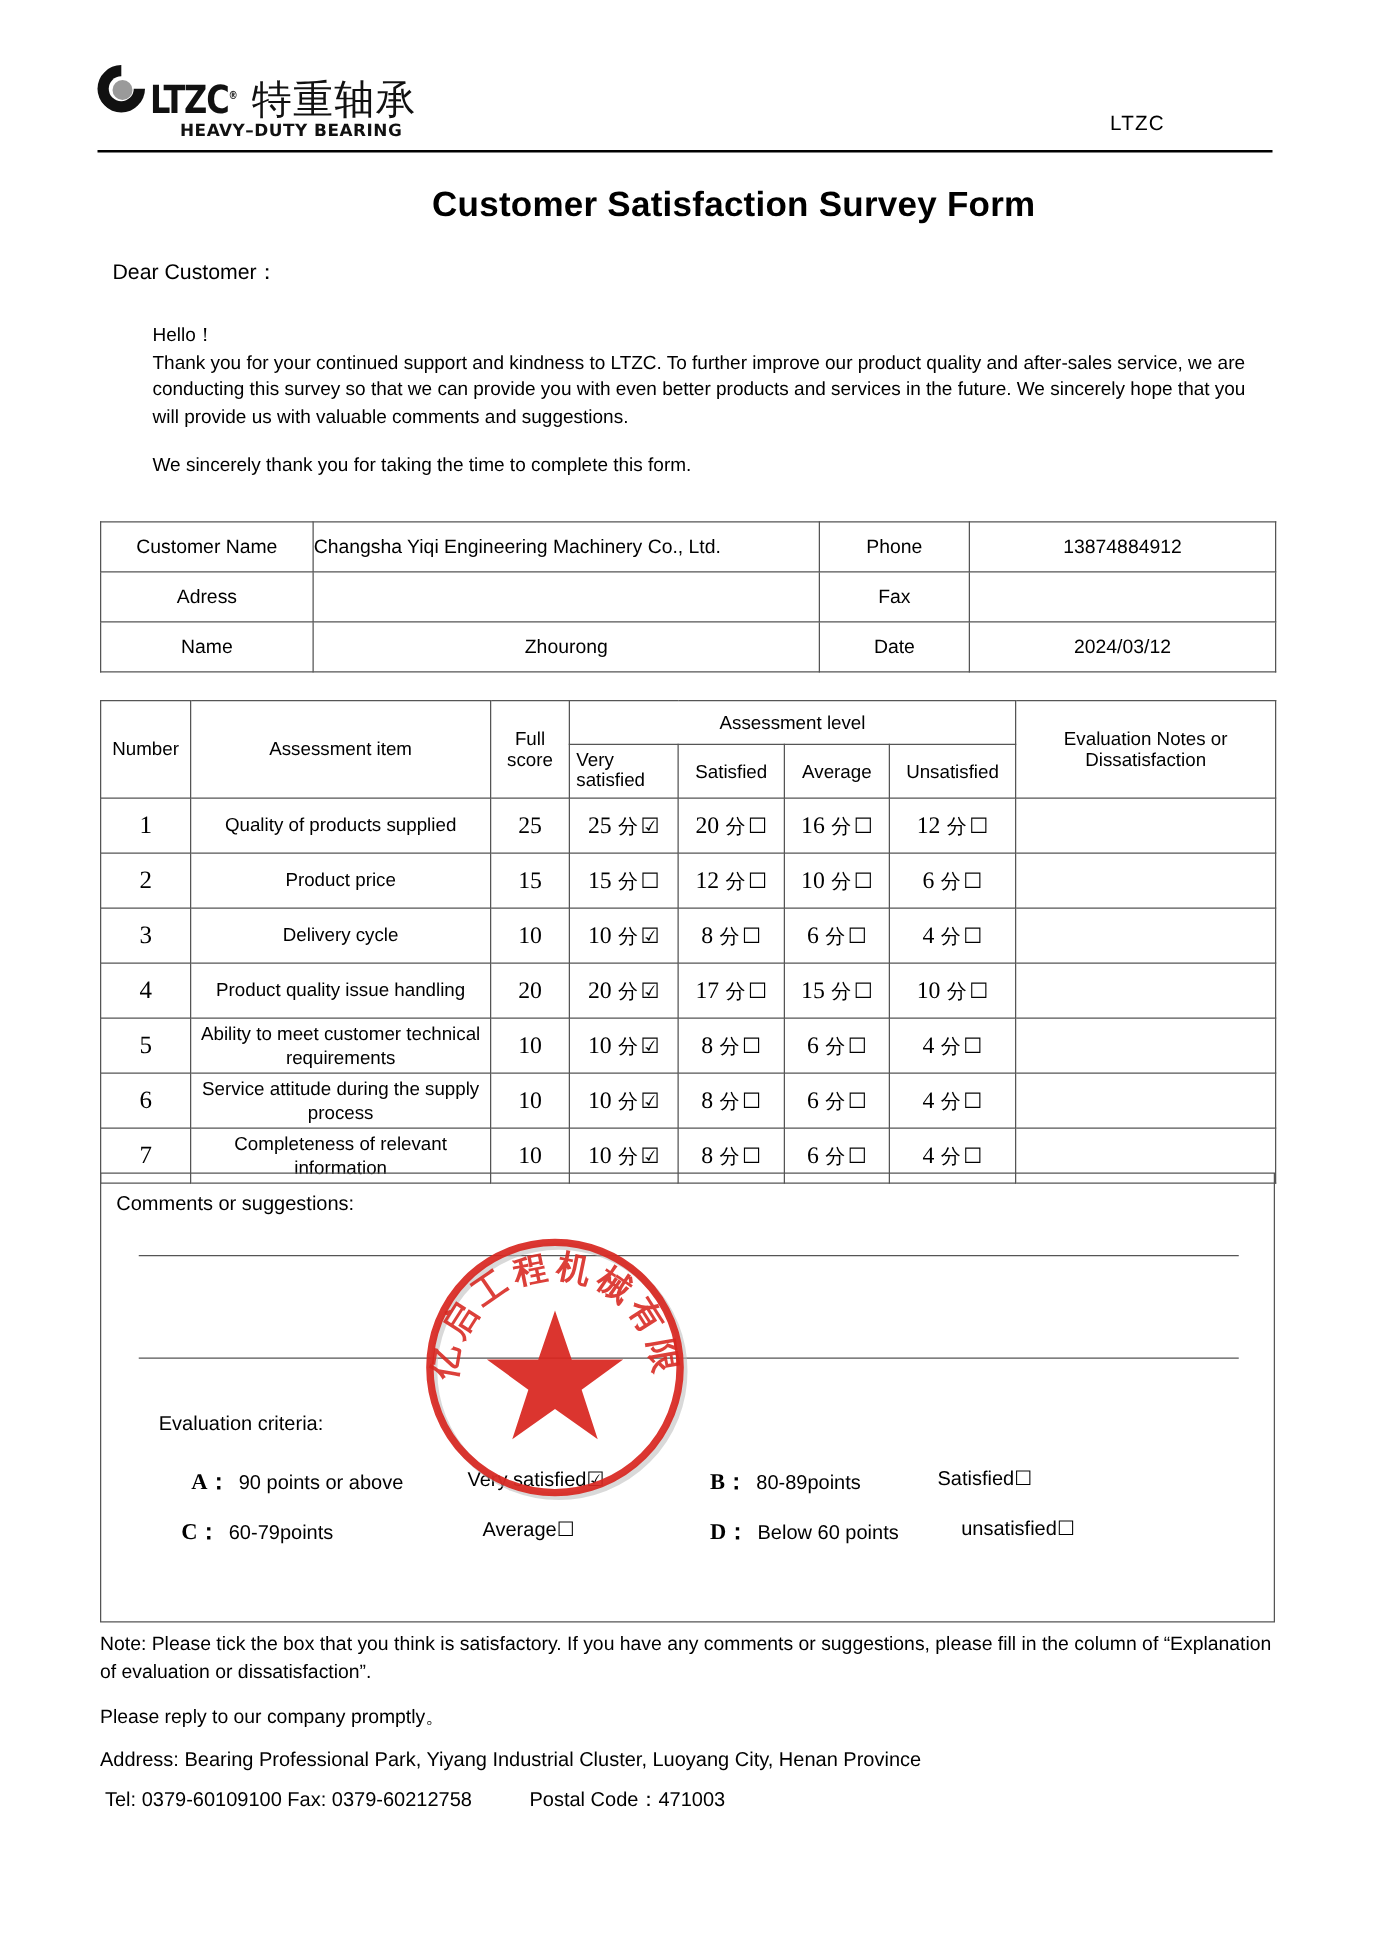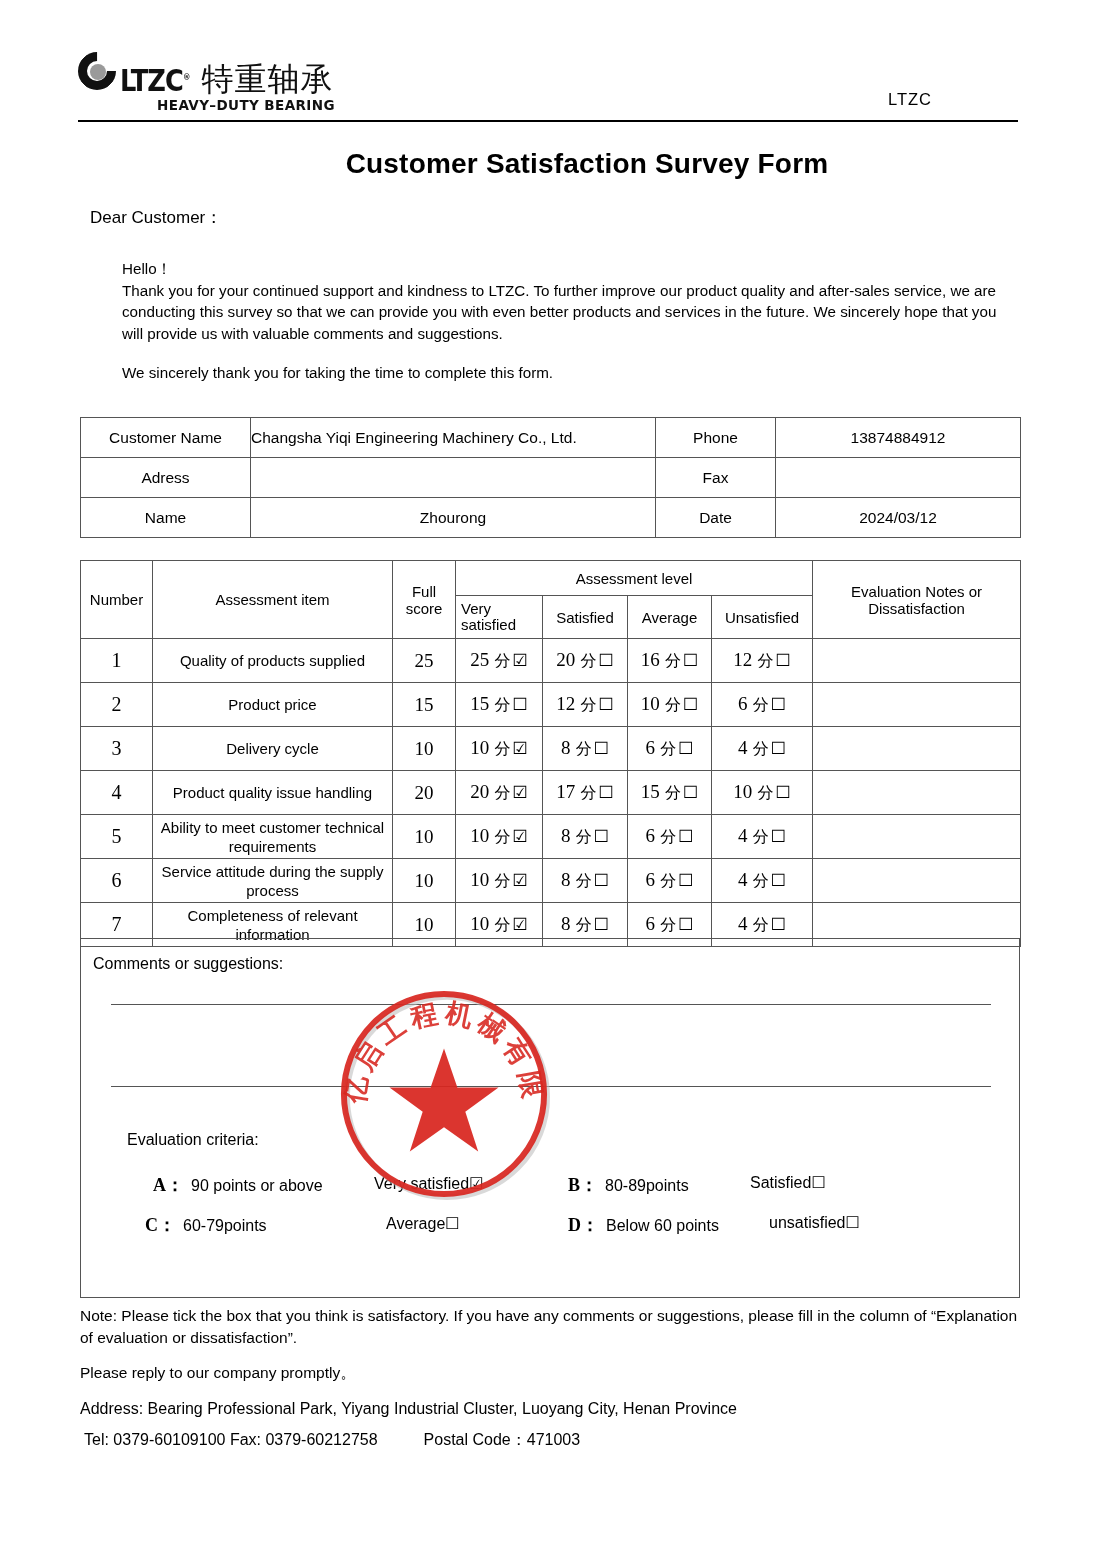--- a/index.html
+++ b/index.html
@@ -91,21 +91,20 @@
     letter-spacing: 1px;
   }
   .logo-sub {
     font-family: "DejaVu Sans", sans-serif;
     font-weight: 700;
     font-size: 13.5px;
     letter-spacing: 0.4px;
     color: #111;
     margin-left: 66px;
     margin-top: 1px;
-    text-align: center;
   }
   .header-right {
     position: absolute;
     right: 86px;
     top: 38px;
     font-size: 16.5px;
     letter-spacing: 1px;
     color: #000;
   }
   .header-rule {

